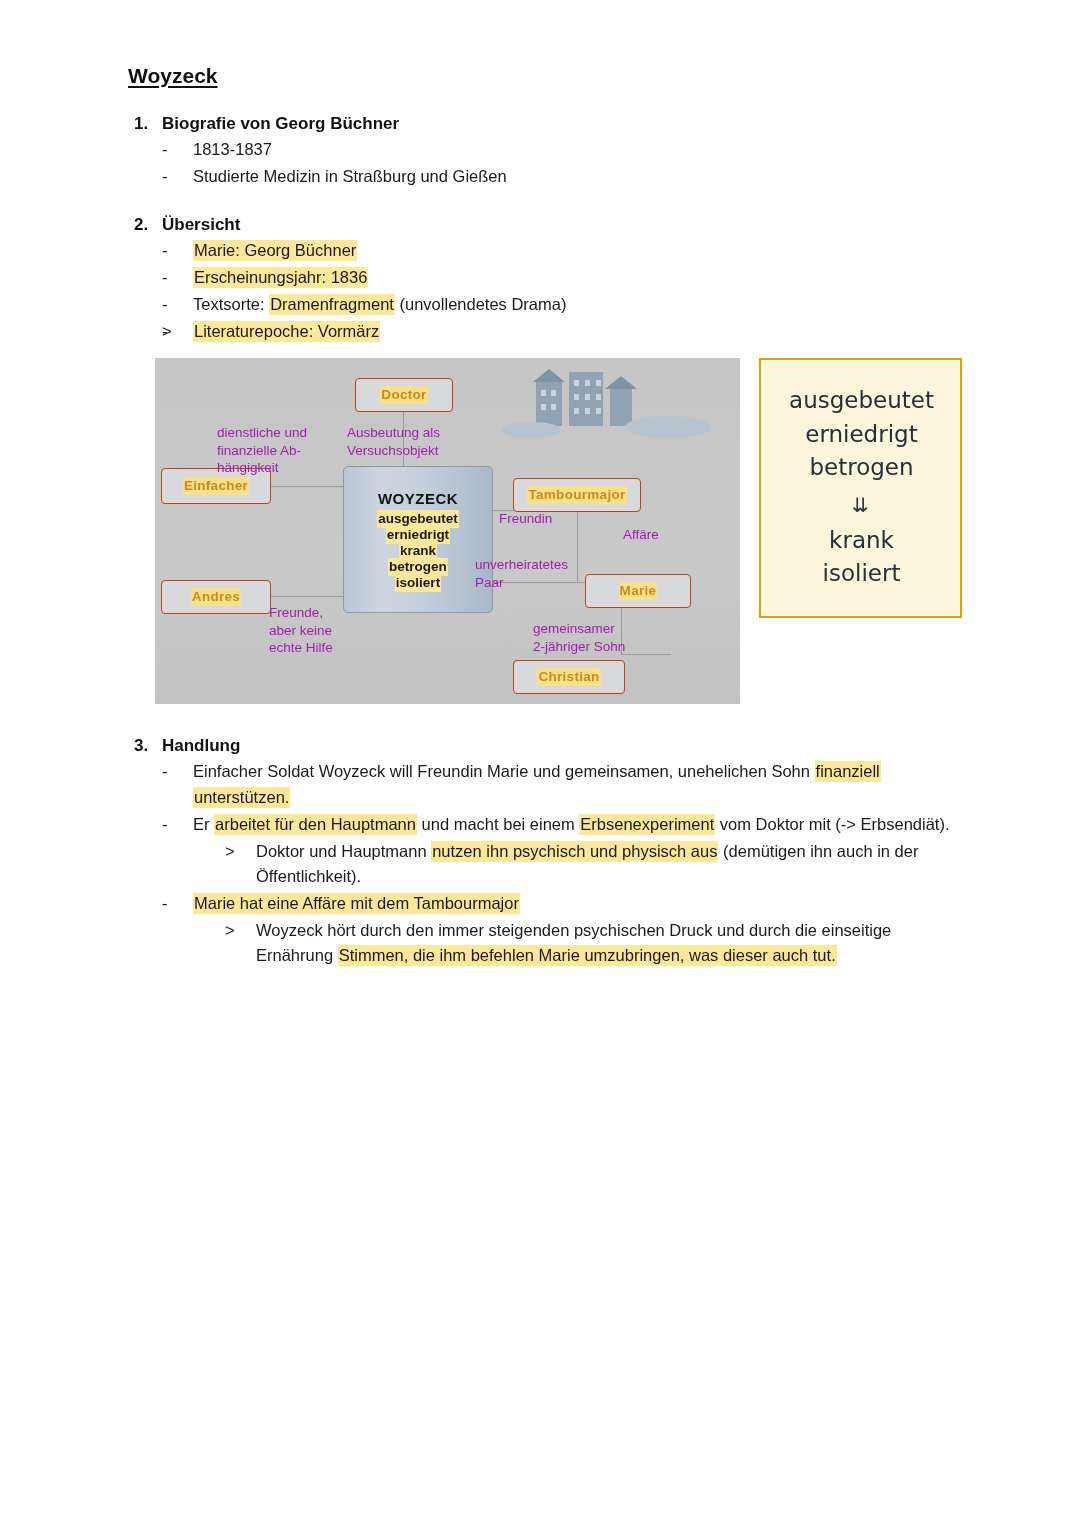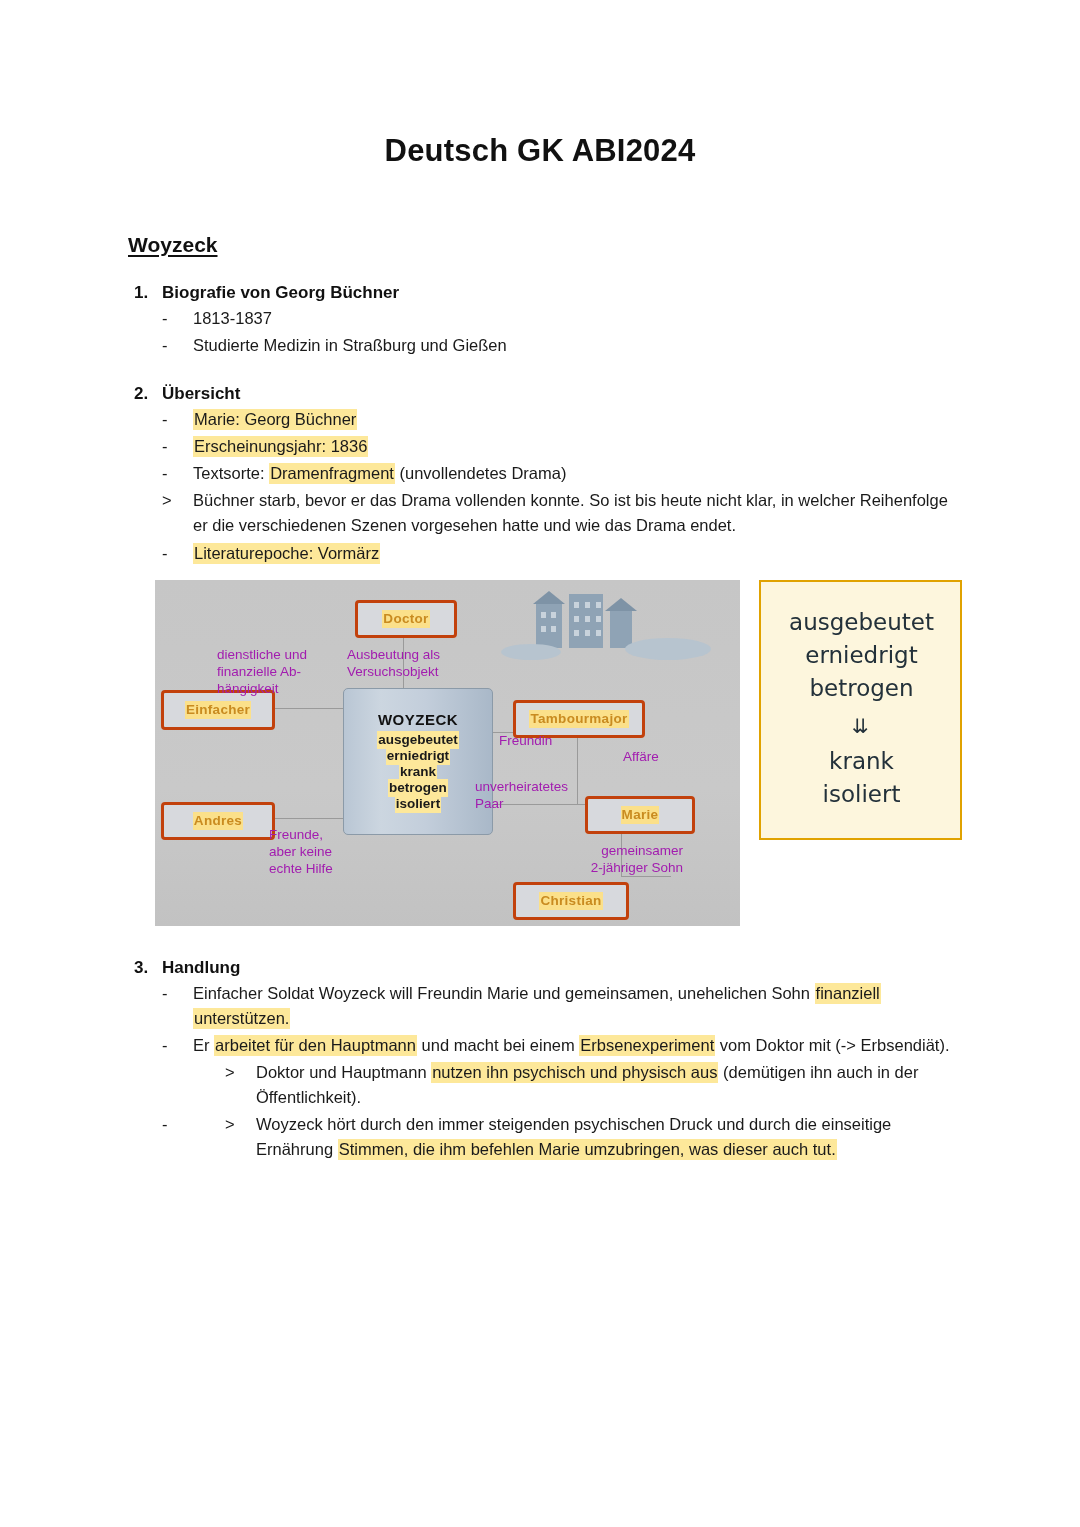--- a/index.html
+++ b/index.html
@@ -124,21 +124,21 @@
   }
   .diagram .sky {
     position: absolute;
     inset: 0;
     background: linear-gradient(180deg, #c6c6c6 0%, #c9c9c9 60%, #c2c2c2 100%);
   }
 
   .node {
     position: absolute;
     background: #d7d9dd;
-    border: 3px solid #c2410c;
+    border: 1px solid #c2410c;
     border-radius: 4px;
     font-size: 13.5px;
     font-weight: bold;
     color: #e8a33d;
     display: flex;
     align-items: center;
     justify-content: center;
     letter-spacing: .3px;
   }
   .node .hl { background: #fbe08a; color: #c98b20; }
@@ -234,21 +234,20 @@
   }
 
   
   .hw { display: block; }
 </style>
 </head>
 <body>
 
 <div class="page">
 
-  <h1 class="doc-title">Deutsch GK ABI2024</h1>
 
   <div class="content">
 
     <div class="section-head">Woyzeck</div>
 
     <ol class="numlist">
 
       <li class="num-item">
         <div class="num-head">
           <span class="num">1.</span>
@@ -279,21 +278,20 @@
           <li>
             <span class="marker">-</span>
             <span class="hl">Erscheinungsjahr: 1836</span>
           </li>
           <li>
             <span class="marker">-</span>
             <span>Textsorte: </span><span class="hl">Dramenfragment</span><span> (unvollendetes Drama)</span>
           </li>
           <li>
             <span class="marker">&gt;</span>
-            <span>Büchner starb, bevor er das Drama vollenden konnte. So ist bis heute nicht klar, in welcher Reihenfolge er die verschiedenen Szenen vorgesehen hatte und wie das Drama endet.</span>
           </li>
           <li>
             <span class="marker">-</span>
             <span class="hl">Literaturepoche: Vormärz</span>
           </li>
         </ul>
 
         <div class="figure-row">
 
           <div class="diagram">
@@ -364,21 +362,21 @@
 hängigkeit</div>
             <div class="dlabel" style="left:192px;top:66px;width:140px;white-space:pre-line;">Ausbeutung als
 Versuchsobjekt</div>
             <div class="dlabel" style="left:344px;top:152px;">Freundin</div>
             <div class="dlabel" style="left:468px;top:168px;">Affäre</div>
             <div class="dlabel" style="left:320px;top:198px;width:130px;white-space:pre-line;">unverheiratetes
 Paar</div>
             <div class="dlabel" style="left:114px;top:246px;width:110px;white-space:pre-line;">Freunde,
 aber keine
 echte Hilfe</div>
-            <div class="dlabel" style="left:378px;top:262px;width:150px;white-space:pre-line;text-align:right;">gemeinsamer
+            <div class="dlabel" style="left:378px;top:262px;width:150px;white-space:pre-line;">gemeinsamer
 2-jähriger Sohn</div>
           </div>
 
           <div class="note">
             <span class="hw">ausgebeutet</span>
             <span class="hw">erniedrigt</span>
             <span class="hw">betrogen</span>
             <span class="hw arrow">⇊</span>
             <span class="hw">krank</span>
             <span class="hw">isoliert</span>
@@ -404,20 +402,21 @@
             <ul class="sublist">
               <li>
                 <span class="marker">&gt;</span>
                 <span>Doktor und Hauptmann </span><span class="hl">nutzen ihn psychisch und physisch aus</span><span> (demütigen ihn auch in der Öffentlichkeit).</span>
               </li>
             </ul>
           </li>
 
           <li>
             <span class="marker">-</span>
+            <span class="hl">Marie hat eine Affäre mit dem Tambourmajor</span>
             <ul class="sublist">
               <li>
                 <span class="marker">&gt;</span>
                 <span>Woyzeck hört durch den immer steigenden psychischen Druck und durch die einseitige Ernährung </span><span class="hl">Stimmen, die ihm befehlen Marie umzubringen, was dieser auch tut.</span>
               </li>
             </ul>
           </li>
 
         </ul>
       </li>

